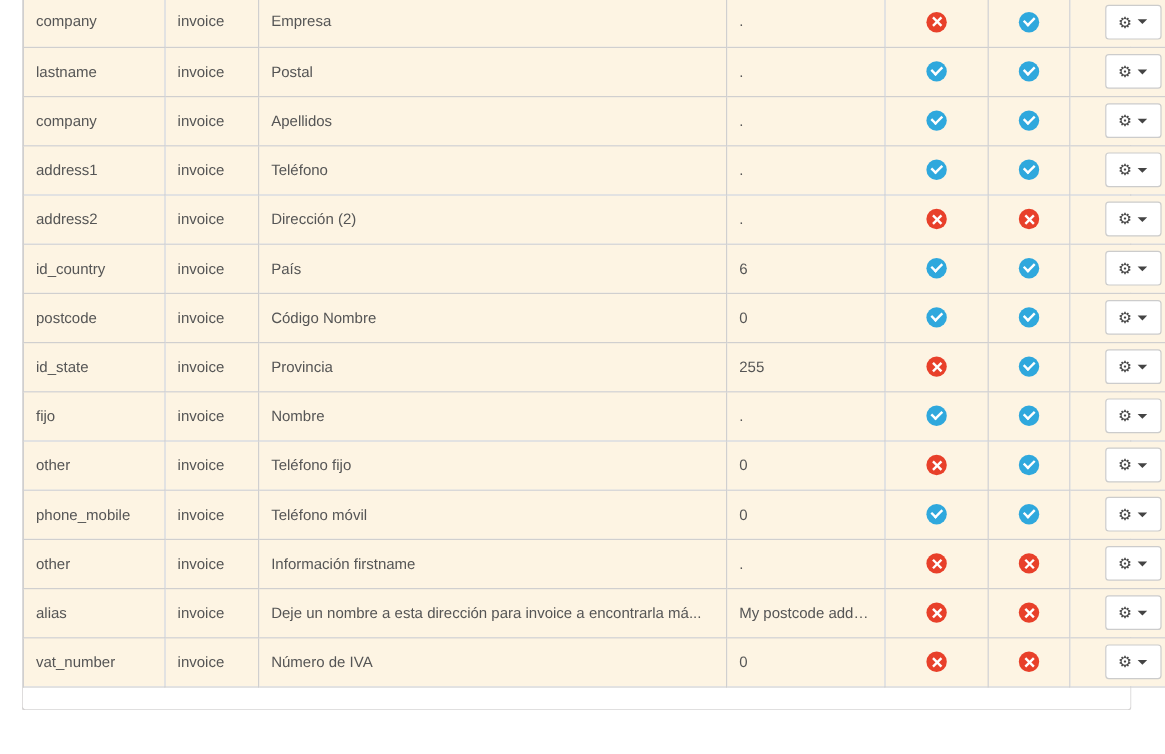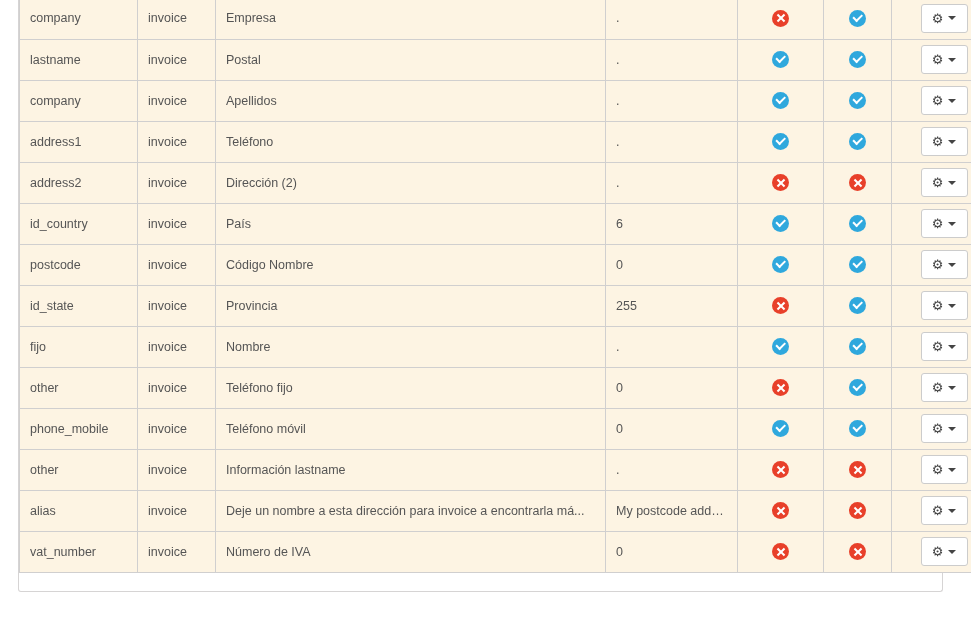--- a/index.html
+++ b/index.html
@@ -250,21 +250,21 @@
           <td class="col-req"><span class="icon-circle icon-ok"></span></td>
           <td class="col-disp"><span class="icon-circle icon-ok"></span></td>
           <td class="col-actions"><button class="btn-gear">
               <span class="gear">⚙</span>
               <span class="caret"></span>
             </button></td>
         </tr>
         <tr>
           <td class="col-name">other</td>
           <td class="col-form">invoice</td>
-          <td class="col-label">Información lastname</td>
+          <td class="col-label">Información firstname</td>
           <td class="col-value">.</td>
           <td class="col-req"><span class="icon-circle icon-no"></span></td>
           <td class="col-disp"><span class="icon-circle icon-no"></span></td>
           <td class="col-actions"><button class="btn-gear">
               <span class="gear">⚙</span>
               <span class="caret"></span>
             </button></td>
         </tr>
         <tr>
           <td class="col-name">alias</td>

